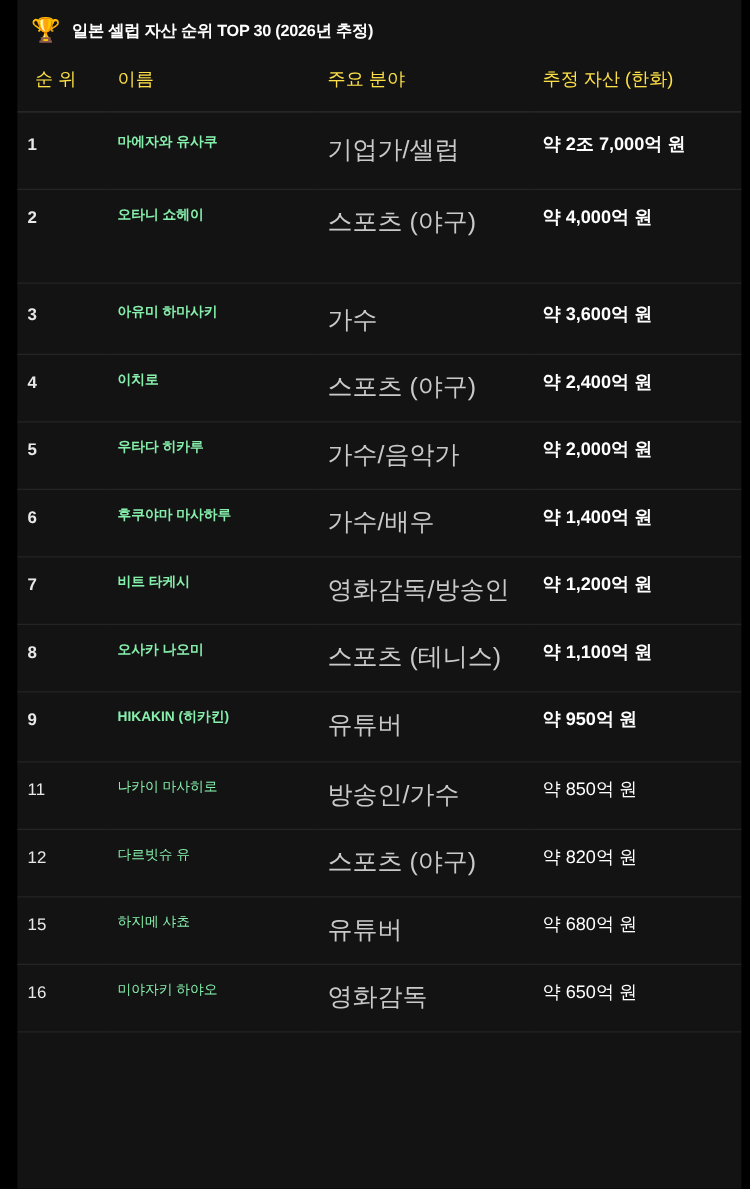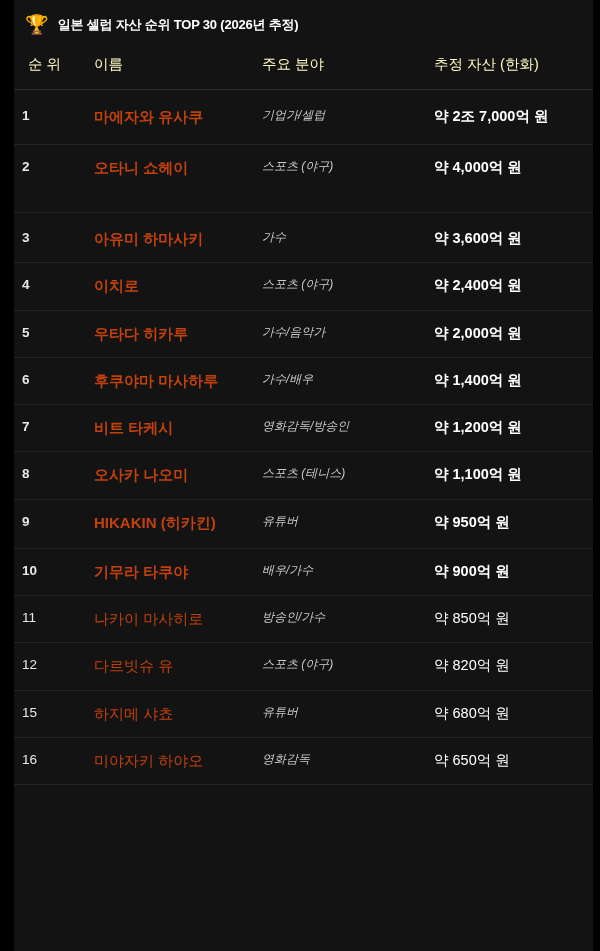--- a/index.html
+++ b/index.html
@@ -70,46 +70,45 @@
   table.rank-table col.c-rank { width: 72px; }
   table.rank-table col.c-name { width: 168px; }
   table.rank-table col.c-field { width: 172px; }
   table.rank-table col.c-asset { width: auto; }
 
   table.rank-table th {
     text-align: left;
     vertical-align: top;
     font-size: 14.5px;
     font-weight: normal;
-    color: #fef9c3;
+    color: #fde047;
     padding: 8px 8px 14px 8px;
     border-bottom: 1px solid #2e2e2e;
     line-height: 1.35;
   }
   table.rank-table th.th-rank { padding-left: 14px; }
   table.rank-table td {
     vertical-align: top;
     padding: 13px 8px 13px 8px;
     border-bottom: 1px solid #242424;
     line-height: 1.35;
   }
   td.cell-rank {
     padding-left: 14px;
     font-size: 13.5px;
     color: #e8e8e8;
   }
   td.cell-name {
-    font-size: 15px;
-    color: #c2410c;
+    font-size: 11px;
+    color: #86efac;
     margin-left: 41px;
   }
   td.cell-field {
-    font-size: 12px;
+    font-size: 20px;
     color: #c9c9c9;
-    font-style: italic;
   }
   td.cell-asset {
     font-size: 14.5px;
     color: #ffffff;
     padding-right: 12px;
     margin-left: 13px;
   }
   tr.top-row td.cell-rank,
   tr.top-row td.cell-name,
   tr.top-row td.cell-asset {
@@ -197,26 +196,20 @@
           <td class="cell-name">오사카 나오미</td>
           <td class="cell-field">스포츠 (테니스)</td>
           <td class="cell-asset">약 1,100억 원</td>
         </tr>
         <tr class="top-row row-9">
           <td class="cell-rank">9</td>
           <td class="cell-name">HIKAKIN (히카킨)</td>
           <td class="cell-field">유튜버</td>
           <td class="cell-asset">약 950억 원</td>
         </tr>
-        <tr class="top-row">
-          <td class="cell-rank">10</td>
-          <td class="cell-name">기무라 타쿠야</td>
-          <td class="cell-field">배우/가수</td>
-          <td class="cell-asset">약 900억 원</td>
-        </tr>
         <tr>
           <td class="cell-rank">11</td>
           <td class="cell-name">나카이 마사히로</td>
           <td class="cell-field">방송인/가수</td>
           <td class="cell-asset">약 850억 원</td>
         </tr>
         <tr>
           <td class="cell-rank">12</td>
           <td class="cell-name">다르빗슈 유</td>
           <td class="cell-field">스포츠 (야구)</td>

